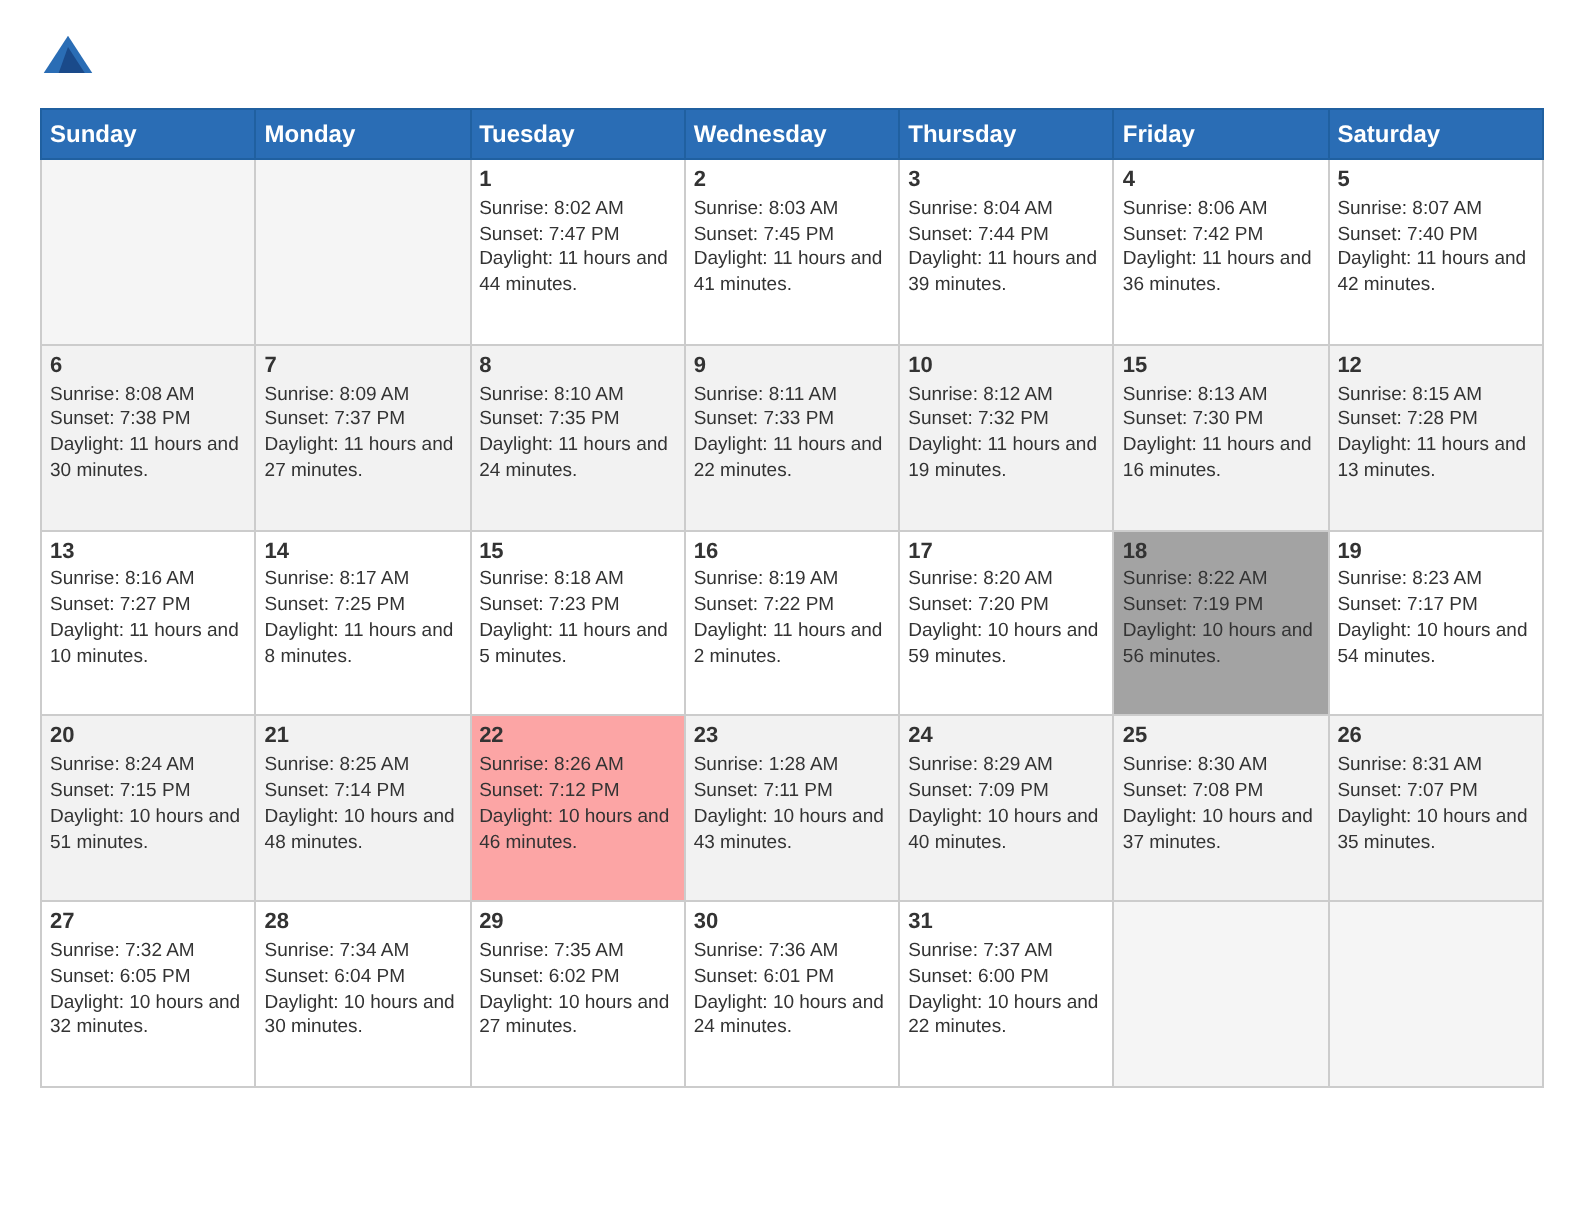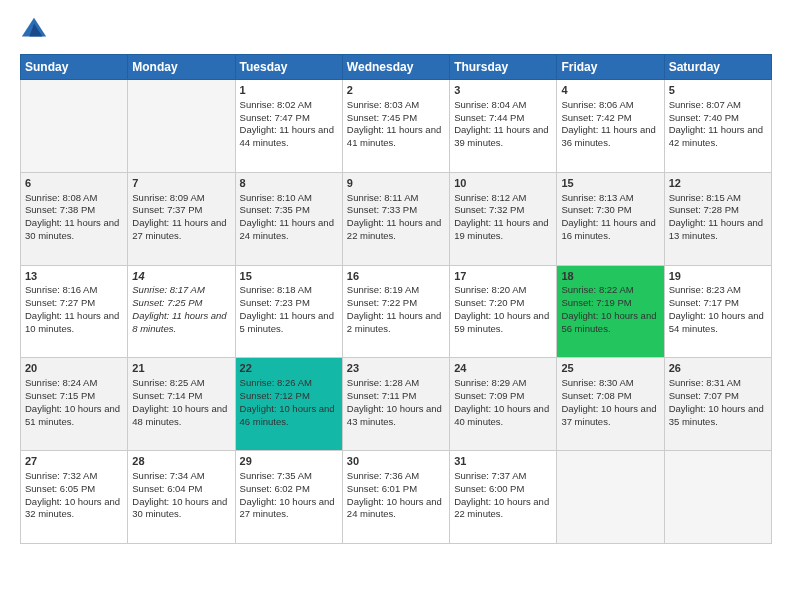--- a/index.html
+++ b/index.html
@@ -149,31 +149,31 @@
           <td style="background-color: rgb(242, 242, 242);"><span class="day-number">6</span><span>Sunrise: 8:08 AM</span><br><span>Sunset: 7:38 PM</span><br><span>Daylight: 11 hours and 30 minutes.</span></td>
           <td style="background-color: rgb(242, 242, 242);"><span class="day-number">7</span><span>Sunrise: 8:09 AM</span><br><span>Sunset: 7:37 PM</span><br><span>Daylight: 11 hours and 27 minutes.</span></td>
           <td style="background-color: rgb(242, 242, 242);"><span class="day-number">8</span><span>Sunrise: 8:10 AM</span><br><span>Sunset: 7:35 PM</span><br><span>Daylight: 11 hours and 24 minutes.</span></td>
           <td style="background-color: rgb(242, 242, 242);"><span class="day-number">9</span><span>Sunrise: 8:11 AM</span><br><span>Sunset: 7:33 PM</span><br><span>Daylight: 11 hours and 22 minutes.</span></td>
           <td style="background-color: rgb(242, 242, 242);"><span class="day-number">10</span><span>Sunrise: 8:12 AM</span><br><span>Sunset: 7:32 PM</span><br><span>Daylight: 11 hours and 19 minutes.</span></td>
           <td style="background-color: rgb(242, 242, 242);"><span class="day-number">15</span><span>Sunrise: 8:13 AM</span><br><span>Sunset: 7:30 PM</span><br><span>Daylight: 11 hours and 16 minutes.</span></td>
           <td style="background-color: rgb(242, 242, 242);"><span class="day-number">12</span><span>Sunrise: 8:15 AM</span><br><span>Sunset: 7:28 PM</span><br><span>Daylight: 11 hours and 13 minutes.</span></td>
         </tr>
         <tr>
           <td style="background-color: rgb(255, 255, 255);"><span class="day-number">13</span><span>Sunrise: 8:16 AM</span><br><span>Sunset: 7:27 PM</span><br><span>Daylight: 11 hours and 10 minutes.</span></td>
-          <td style="background-color: rgb(255, 255, 255); font-style: italic;"><span class="day-number">14</span><span>Sunrise: 8:17 AM</span><br><span>Sunset: 7:25 PM</span><br><span>Daylight: 11 hours and 8 minutes.</span></td>
+          <td style="background-color: rgb(255, 255, 255);"><span class="day-number">14</span><span>Sunrise: 8:17 AM</span><br><span>Sunset: 7:25 PM</span><br><span>Daylight: 11 hours and 8 minutes.</span></td>
           <td style="background-color: rgb(255, 255, 255);"><span class="day-number">15</span><span>Sunrise: 8:18 AM</span><br><span>Sunset: 7:23 PM</span><br><span>Daylight: 11 hours and 5 minutes.</span></td>
           <td style="background-color: rgb(255, 255, 255); margin-left: 25px;"><span class="day-number">16</span><span>Sunrise: 8:19 AM</span><br><span>Sunset: 7:22 PM</span><br><span>Daylight: 11 hours and 2 minutes.</span></td>
           <td style="background-color: rgb(255, 255, 255);"><span class="day-number">17</span><span>Sunrise: 8:20 AM</span><br><span>Sunset: 7:20 PM</span><br><span>Daylight: 10 hours and 59 minutes.</span></td>
-          <td style="background-color: #22c55e;"><span class="day-number">18</span><span>Sunrise: 8:22 AM</span><br><span>Sunset: 7:19 PM</span><br><span>Daylight: 10 hours and 56 minutes.</span></td>
+          <td style="background-color: #a3a3a3;"><span class="day-number">18</span><span>Sunrise: 8:22 AM</span><br><span>Sunset: 7:19 PM</span><br><span>Daylight: 10 hours and 56 minutes.</span></td>
           <td style="background-color: rgb(255, 255, 255);"><span class="day-number">19</span><span>Sunrise: 8:23 AM</span><br><span>Sunset: 7:17 PM</span><br><span>Daylight: 10 hours and 54 minutes.</span></td>
         </tr>
         <tr>
           <td style="background-color: rgb(242, 242, 242);"><span class="day-number">20</span><span>Sunrise: 8:24 AM</span><br><span>Sunset: 7:15 PM</span><br><span>Daylight: 10 hours and 51 minutes.</span></td>
           <td style="background-color: rgb(242, 242, 242);"><span class="day-number">21</span><span>Sunrise: 8:25 AM</span><br><span>Sunset: 7:14 PM</span><br><span>Daylight: 10 hours and 48 minutes.</span></td>
-          <td style="background-color: #14b8a6; margin-top: 44px;"><span class="day-number">22</span><span>Sunrise: 8:26 AM</span><br><span>Sunset: 7:12 PM</span><br><span>Daylight: 10 hours and 46 minutes.</span></td>
+          <td style="background-color: #fca5a5; margin-top: 44px;"><span class="day-number">22</span><span>Sunrise: 8:26 AM</span><br><span>Sunset: 7:12 PM</span><br><span>Daylight: 10 hours and 46 minutes.</span></td>
           <td style="background-color: rgb(242, 242, 242);"><span class="day-number">23</span><span>Sunrise: 1:28 AM</span><br><span>Sunset: 7:11 PM</span><br><span>Daylight: 10 hours and 43 minutes.</span></td>
           <td style="background-color: rgb(242, 242, 242);"><span class="day-number">24</span><span>Sunrise: 8:29 AM</span><br><span>Sunset: 7:09 PM</span><br><span>Daylight: 10 hours and 40 minutes.</span></td>
           <td style="background-color: rgb(242, 242, 242);"><span class="day-number">25</span><span>Sunrise: 8:30 AM</span><br><span>Sunset: 7:08 PM</span><br><span>Daylight: 10 hours and 37 minutes.</span></td>
           <td style="background-color: rgb(242, 242, 242);"><span class="day-number">26</span><span>Sunrise: 8:31 AM</span><br><span>Sunset: 7:07 PM</span><br><span>Daylight: 10 hours and 35 minutes.</span></td>
         </tr>
         <tr>
           <td style="background-color: rgb(255, 255, 255);"><span class="day-number">27</span><span>Sunrise: 7:32 AM</span><br><span>Sunset: 6:05 PM</span><br><span>Daylight: 10 hours and 32 minutes.</span></td>
           <td style="background-color: rgb(255, 255, 255);"><span class="day-number">28</span><span>Sunrise: 7:34 AM</span><br><span>Sunset: 6:04 PM</span><br><span>Daylight: 10 hours and 30 minutes.</span></td>
           <td style="background-color: rgb(255, 255, 255); margin-left: 21px;"><span class="day-number">29</span><span>Sunrise: 7:35 AM</span><br><span>Sunset: 6:02 PM</span><br><span>Daylight: 10 hours and 27 minutes.</span></td>
           <td style="background-color: rgb(255, 255, 255);"><span class="day-number">30</span><span>Sunrise: 7:36 AM</span><br><span>Sunset: 6:01 PM</span><br><span>Daylight: 10 hours and 24 minutes.</span></td>

